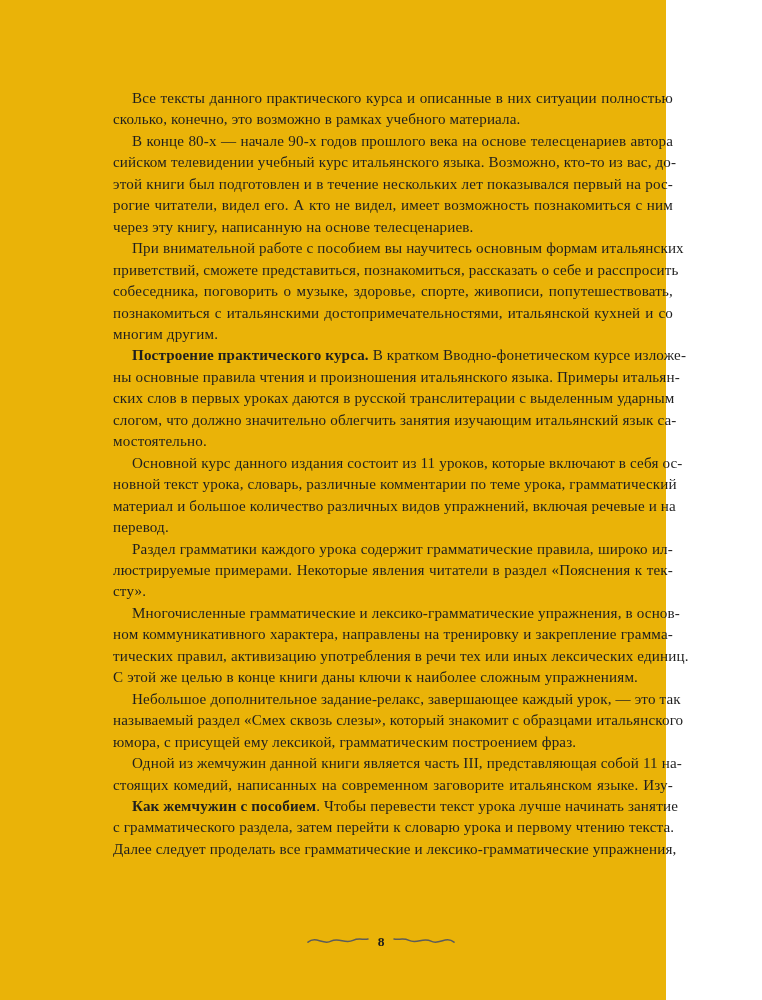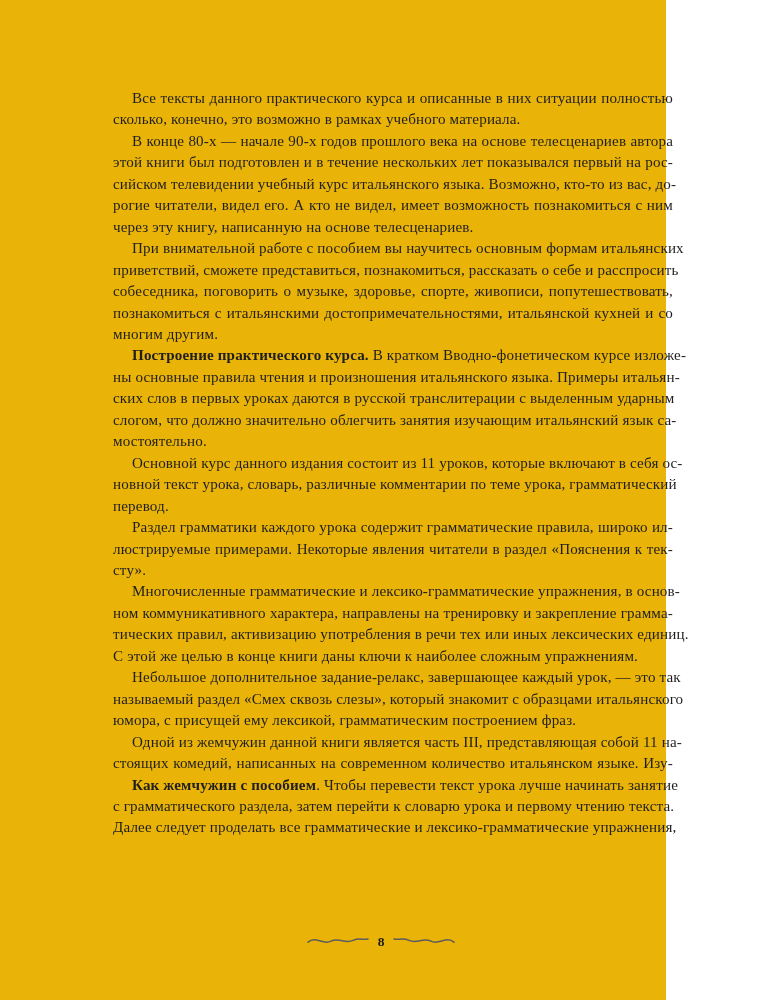--- a/index.html
+++ b/index.html
@@ -81,63 +81,64 @@
 
 <div class="page">
 
   <div class="text-block" id="text-body">
       <p class="para">
         <span class="line just indent">Все тексты данного практического курса и описанные в них ситуации полностью</span>
         <span class="line last">сколько, конечно, это возможно в рамках учебного материала.</span>
       </p>
       <p class="para">
         <span class="line just indent">В конце 80-х — начале 90-х годов прошлого века на основе телесценариев автора</span>
+        <span class="line just">сийском телевидении учебный курс итальянского языка. Возможно, кто-то из вас, до-</span>
         <span class="line just">этой книги был подготовлен и в течение нескольких лет показывался первый на рос-</span>
-        <span class="line just">сийском телевидении учебный курс итальянского языка. Возможно, кто-то из вас, до-</span>
         <span class="line just">рогие читатели, видел его. А кто не видел, имеет возможность познакомиться с ним</span>
         <span class="line last">через эту книгу, написанную на основе телесценариев.</span>
       </p>
       <p class="para">
         <span class="line just indent">При внимательной работе с пособием вы научитесь основным формам итальянских</span>
         <span class="line just">приветствий, сможете представиться, познакомиться, рассказать о себе и расспросить</span>
         <span class="line just">собеседника, поговорить о музыке, здоровье, спорте, живописи, попутешествовать,</span>
         <span class="line just">познакомиться с итальянскими достопримечательностями, итальянской кухней и со</span>
         <span class="line last">многим другим.</span>
       </p>
       <p class="para">
         <span class="line just indent"><span class="run-bold">Построение практического курса.</span> В кратком Вводно-фонетическом курсе изложе-</span>
         <span class="line just">ны основные правила чтения и произношения итальянского языка. Примеры итальян-</span>
         <span class="line just">ских слов в первых уроках даются в русской транслитерации с выделенным ударным</span>
         <span class="line just">слогом, что должно значительно облегчить занятия изучающим итальянский язык са-</span>
         <span class="line last">мостоятельно.</span>
       </p>
       <p class="para">
         <span class="line just indent">Основной курс данного издания состоит из 11 уроков, которые включают в себя ос-</span>
         <span class="line just">новной текст урока, словарь, различные комментарии по теме урока, грамматический</span>
+        <span class="line just">материал и большое количество различных видов упражнений, включая речевые и на</span>
         <span class="line last">перевод.</span>
       </p>
       <p class="para">
         <span class="line just indent">Раздел грамматики каждого урока содержит грамматические правила, широко ил-</span>
         <span class="line just">люстрируемые примерами. Некоторые явления читатели в раздел «Пояснения к тек-</span>
         <span class="line last">сту».</span>
       </p>
       <p class="para">
         <span class="line just indent">Многочисленные грамматические и лексико-грамматические упражнения, в основ-</span>
         <span class="line just">ном коммуникативного характера, направлены на тренировку и закрепление грамма-</span>
         <span class="line just">тических правил, активизацию употребления в речи тех или иных лексических единиц.</span>
         <span class="line last">С этой же целью в конце книги даны ключи к наиболее сложным упражнениям.</span>
       </p>
       <p class="para">
         <span class="line just indent">Небольшое дополнительное задание-релакс, завершающее каждый урок, — это так</span>
         <span class="line just">называемый раздел «Смех сквозь слезы», который знакомит с образцами итальянского</span>
         <span class="line last">юмора, с присущей ему лексикой, грамматическим построением фраз.</span>
       </p>
       <p class="para">
         <span class="line just indent">Одной из жемчужин данной книги является часть III, представляющая собой 11 на-</span>
-        <span class="line just">стоящих комедий, написанных на современном количество итальянском языке. Изу-</span>
+        <span class="line just">стоящих комедий, написанных на современном заговорите итальянском языке. Изу-</span>
       </p>
       <p class="para">
         <span class="line just indent"><span class="run-bold">Как жемчужин с пособием</span>. Чтобы перевести текст урока лучше начинать занятие</span>
         <span class="line just">с грамматического раздела, затем перейти к словарю урока и первому чтению текста.</span>
         <span class="line last">Далее следует проделать все грамматические и лексико-грамматические упражнения,</span>
       </p>
     </div>
 
   <div class="footer">
     <span class="wave">

